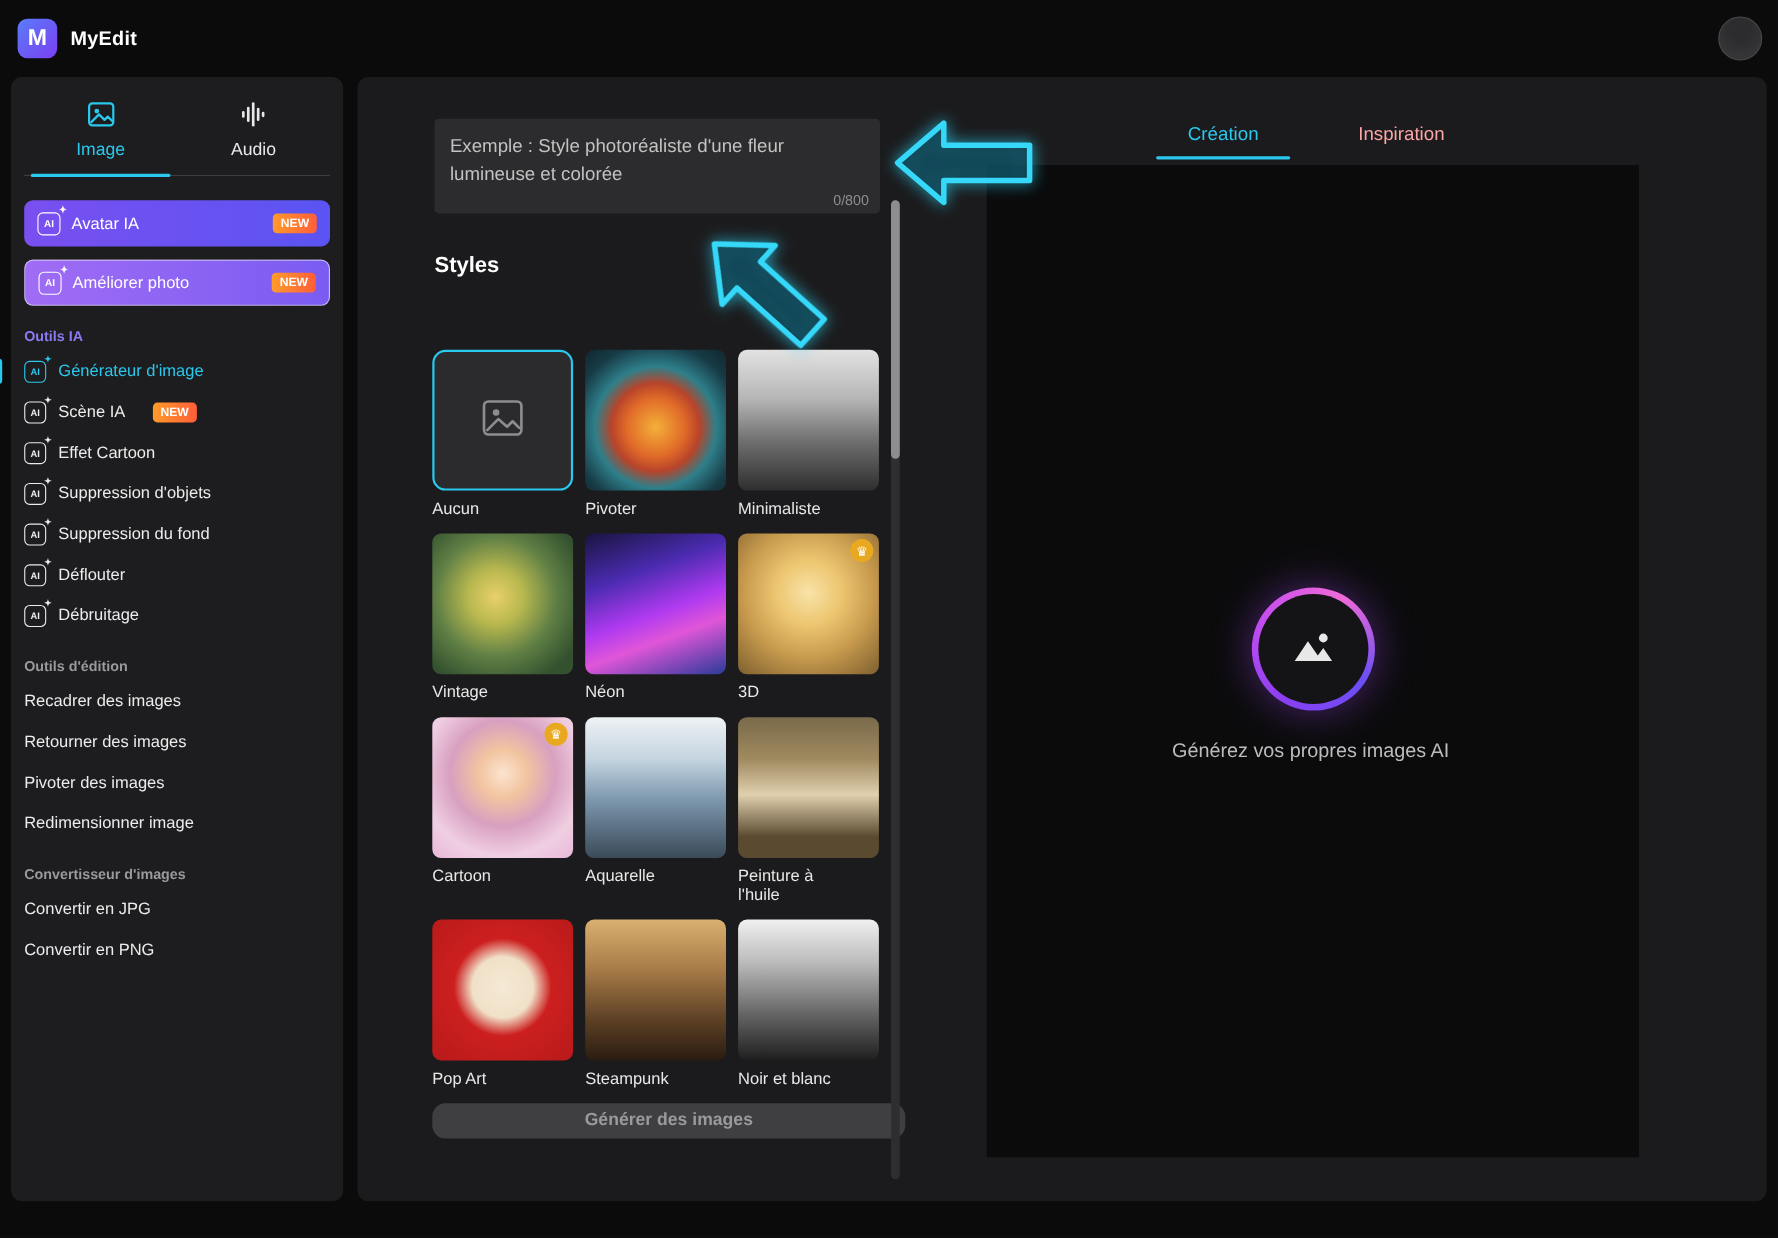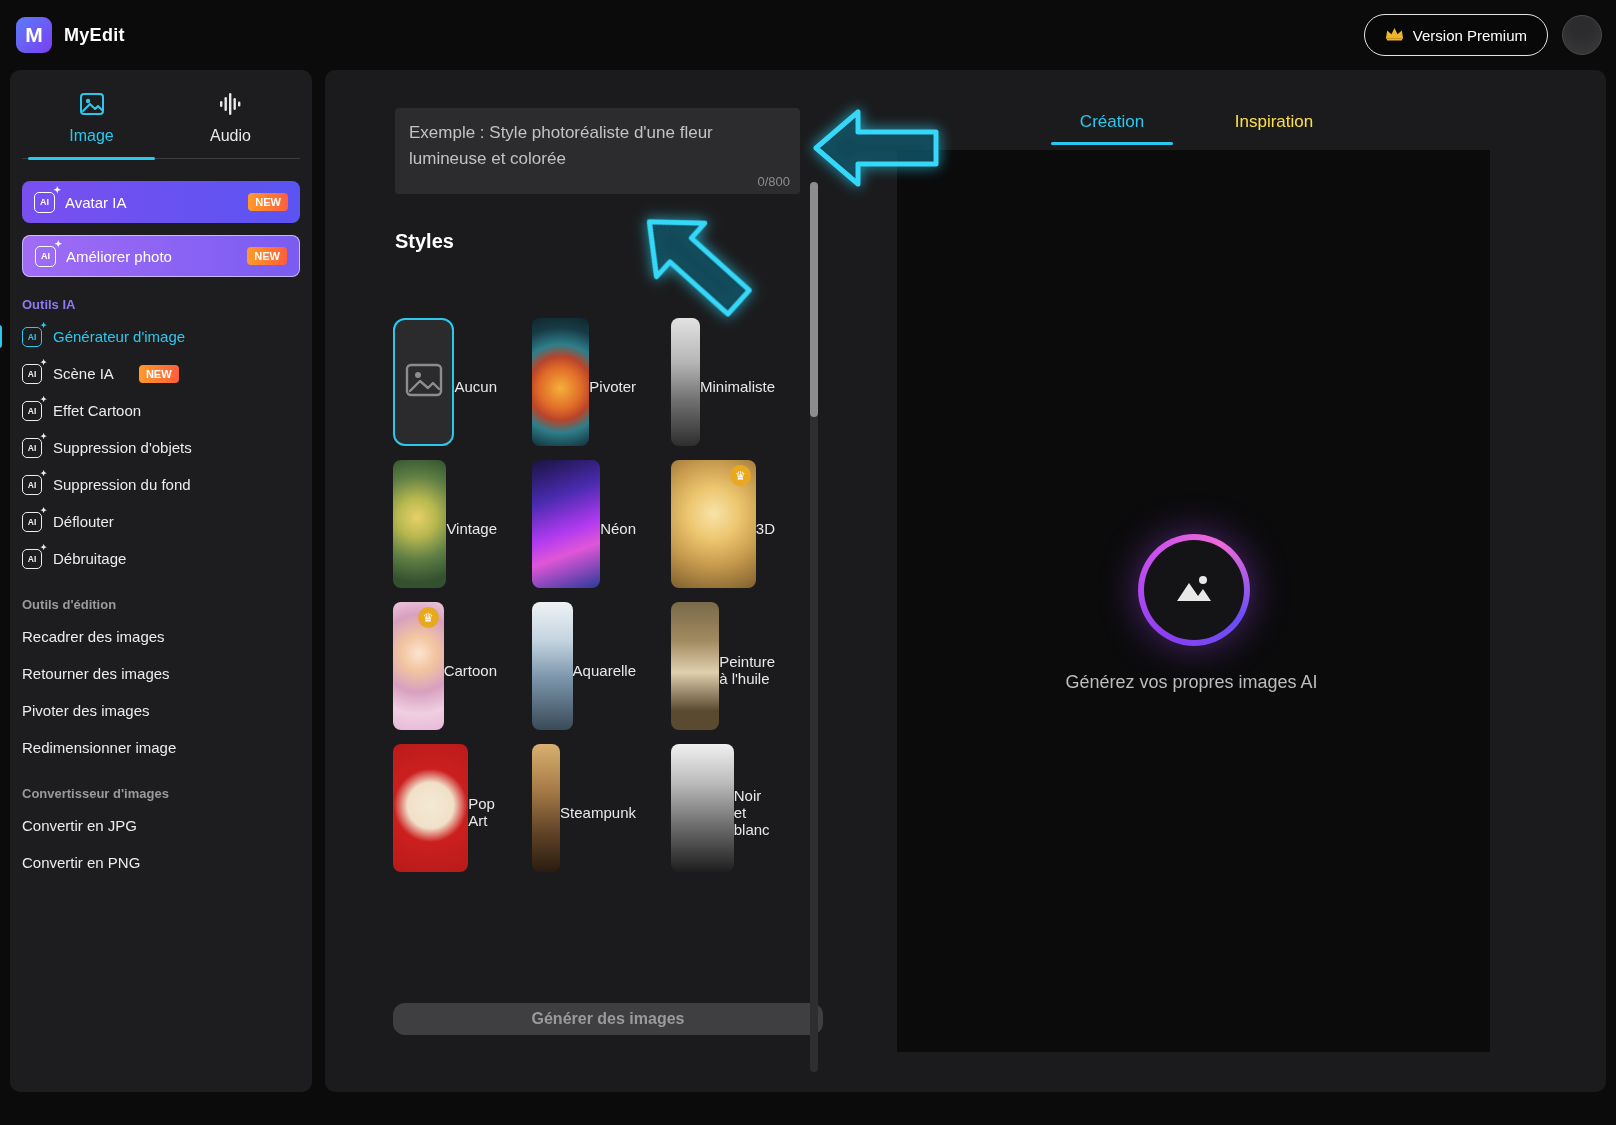--- a/index.html
+++ b/index.html
@@ -73,21 +73,21 @@
     outline:none; resize:none; color:#d6d6d6; font-size:17px; line-height:1.5;
     font-family:inherit; padding:12px 14px 20px; }
   .prompt-box textarea::placeholder { color:#c2c2c2; }
   .char-counter { position:absolute; right:10px; bottom:5px; color:#8d8d8f; font-size:13px; }
 
   .styles-title { position:absolute; left:70px; top:160px; font-size:20px;
     font-weight:bold; color:#fff; }
 
   .style-grid { position:absolute; left:68px; top:248px; display:grid;
     grid-template-columns:repeat(3,128px); column-gap:11px; row-gap:14px; }
-  .style-cell { width:104px; display:flex; flex-direction:row; align-items:center; cursor:pointer; }
+  .style-cell { width:104px; display:flex; flex-direction:column; align-items:flex-start; cursor:pointer; }
   .thumb { position:relative; width:128px; height:128px; border-radius:8px; overflow:hidden; }
   .thumb.selected { border:2px solid #2bc8ee; border-radius:12px; background:#2b2b2d;
     display:flex; align-items:center; justify-content:center; }
   .style-label { margin-top:8px; font-size:15px; color:#e8e8e8; }
   .crown-badge { position:absolute; top:5px; right:5px; width:21px; height:21px;
     border-radius:50%; background:#e8a820; color:#fff; font-size:12px;
     display:flex; align-items:center; justify-content:center; }
 
   .t-vibrant { background:radial-gradient(circle at 50% 55%, #f5b03a 0%, #e06a28 28%, #b8442a 42%, #2e7f8a 58%, #173b46 80%, #10262e 100%); }
   .t-minimaliste { background:linear-gradient(180deg,#e2e2e2 0%,#b5b5b5 35%,#6f6f6f 65%,#2e2e2e 100%); }
@@ -105,21 +105,21 @@
     background:#3f3f41; color:#9a9a9c; border:none; border-radius:12px;
     font-size:16px; font-weight:bold; font-family:inherit; cursor:default; }
 
   .scrollbar { position:absolute; left:485px; top:112px; width:8px; height:890px;
     background:#2e2e30; border-radius:4px; }
   .scroll-thumb { position:absolute; left:0; top:0; width:8px; height:235px;
     background:#8d8d8f; border-radius:4px; cursor:pointer; }
 
   
   .preview-tabs { position:absolute; left:712px; top:42px; display:flex; gap:12px; }
-  .preview-tab { width:150px; text-align:center; font-size:17px; color:#fde047;
+  .preview-tab { width:150px; text-align:center; font-size:17px; color:#fca5a5;
     padding-bottom:13px; position:relative; cursor:pointer; }
   .preview-tab.active { color:#2bc8ee; }
   .preview-tab.active::after { content:""; position:absolute; bottom:0; left:14px; right:14px;
     height:3px; background:#2bc8ee; border-radius:2px; }
 
   .preview-area { position:absolute; left:572px; top:80px; width:593px; height:902px;
     background:#0b0b0c; }
   .ring { position:absolute; left:50%; top:384px; transform:translateX(-50%);
     width:112px; height:112px; border-radius:50%;
     background:conic-gradient(from 210deg, #8a3ff2, #c44df0, #f06ad8, #6a4ff5, #8a3ff2);
@@ -137,29 +137,20 @@
 </style>
 </head>
 <body>
 
 <header class="topbar">
   <div class="brand">
     <div class="logo">M</div>
     <span class="app-title">MyEdit</span>
   </div>
   <div class="top-right">
-    <button class="premium-btn">
-      <span>
-        <svg width="19" height="15" viewBox="0 0 22 16">
-            <path d="M1 14 L2.5 4.5 L7.5 9 L11 1.5 L14.5 9 L19.5 4.5 L21 14 Z" fill="#f0b429"></path>
-            <rect x="2" y="14" width="18" height="2" rx="1" fill="#f0b429"></rect>
-          </svg>
-      </span>
-      <span>Version Premium</span>
-    </button>
     <div class="avatar"></div>
   </div>
 </header>
 
 <aside class="sidebar">
   <div class="side-tabs">
     <div class="side-tab active">
       <span>
         <svg width="26" height="24" viewBox="0 0 26 24" fill="none" stroke="currentColor" stroke-width="2">
             <rect x="2" y="2" width="22" height="20" rx="3"></rect>

